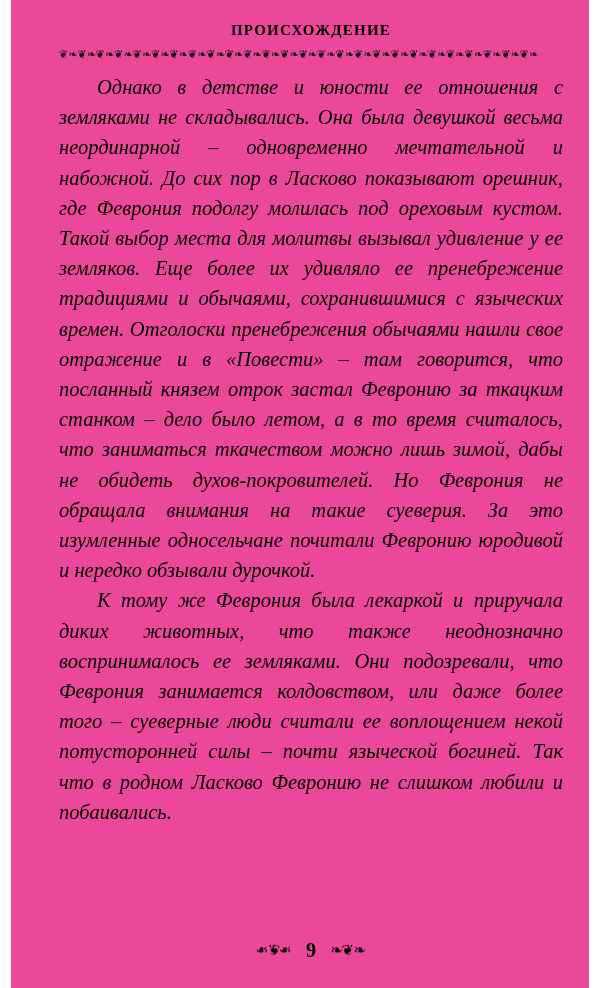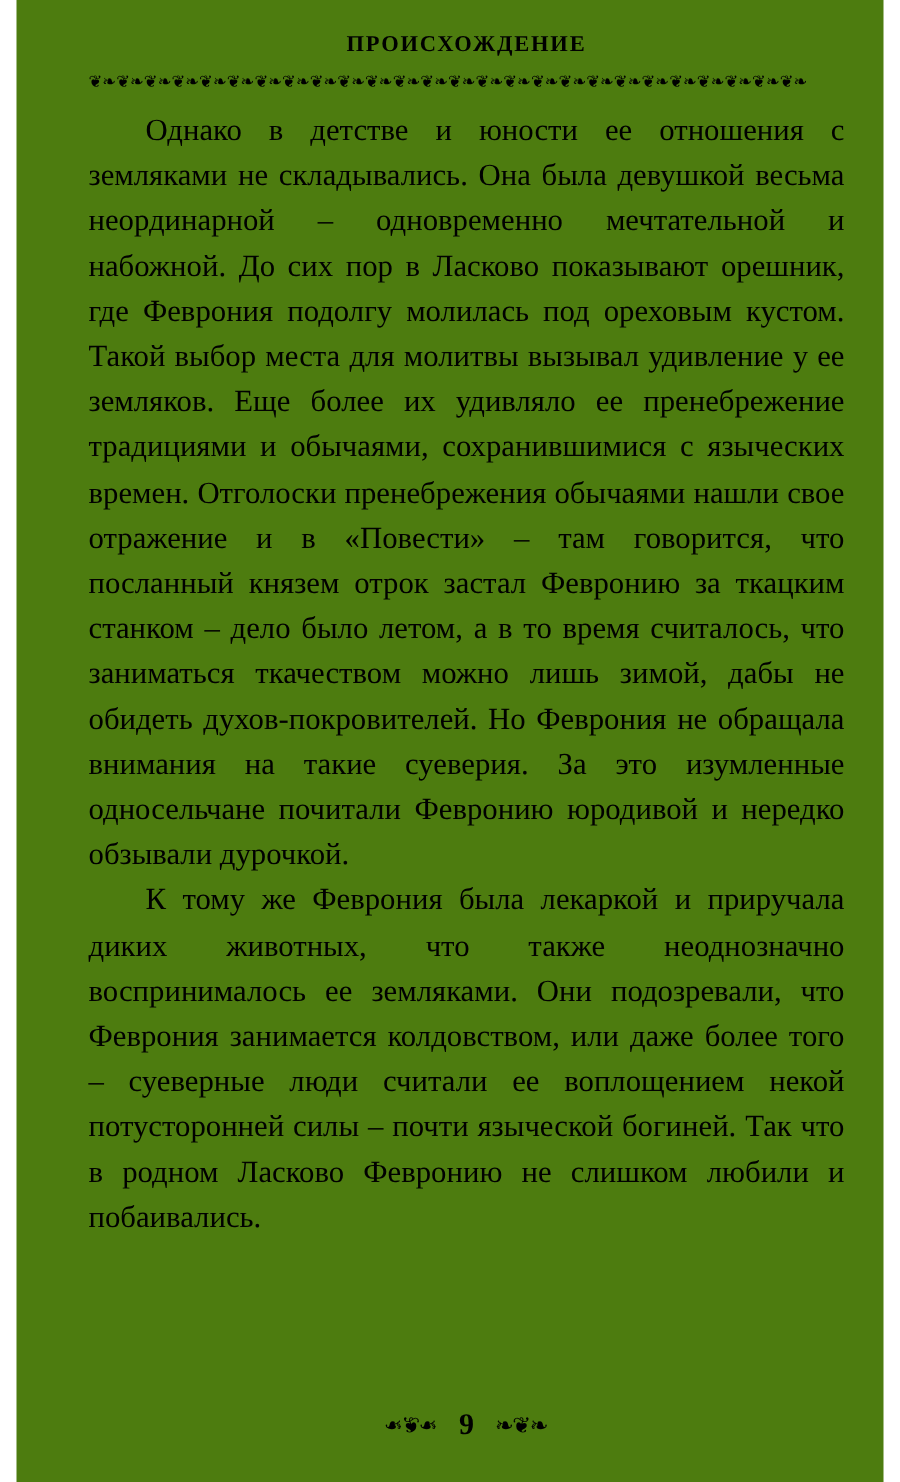--- a/index.html
+++ b/index.html
@@ -5,21 +5,21 @@
   html, body {
     margin: 0;
     padding: 0;
     background: #ffffff;
   }
   .page {
     position: relative;
     width: 541px;
     height: 988px;
     margin: 0 auto;
-    background: #4d7c0f;
+    background: #ec4899;
     font-family: "Liberation Serif", "DejaVu Serif", serif;
     color: #000000;
     overflow: hidden;
     padding-left: 37px;
   }
   .running-head {
     position: absolute;
     top: 22px;
     left: 0;
     width: 600px;
@@ -51,20 +51,21 @@
     width: 504px;
     font-size: 20.5px;
     line-height: 30.2px;
     text-align: justify;
     text-justify: inter-word;
     hyphens: manual;
   }
   .text-block p {
     margin: 0;
     text-indent: 38px;
+    font-style: italic;
   }
   .footer {
     position: absolute;
     bottom: 26px;
     left: 0;
     width: 600px;
     text-align: center;
     display: flex;
     align-items: center;
     justify-content: center;

